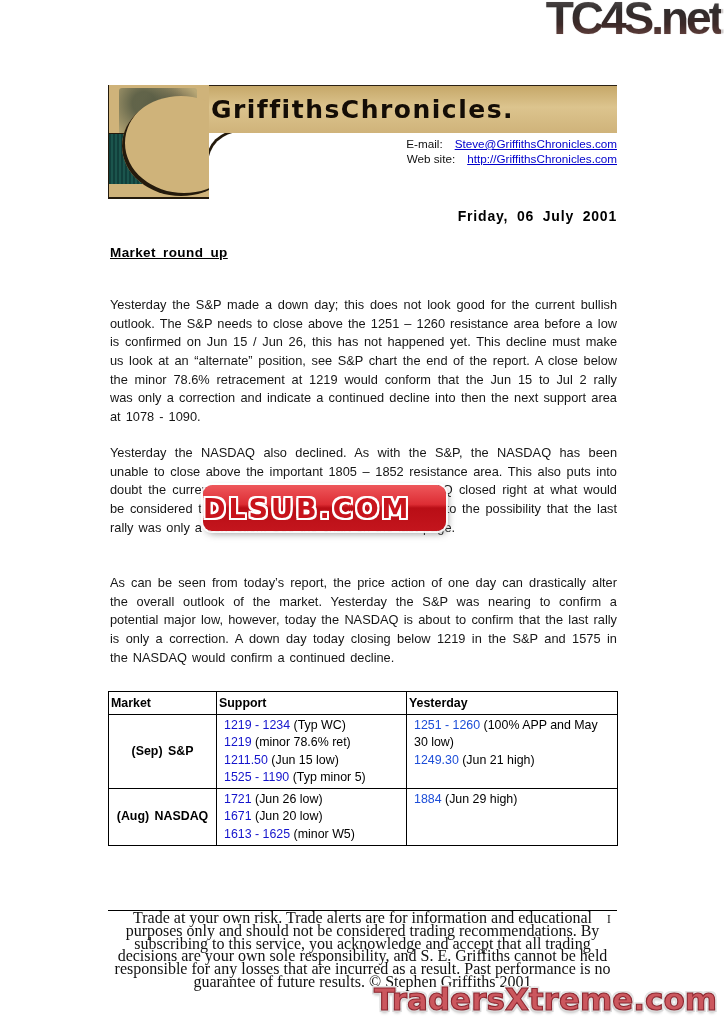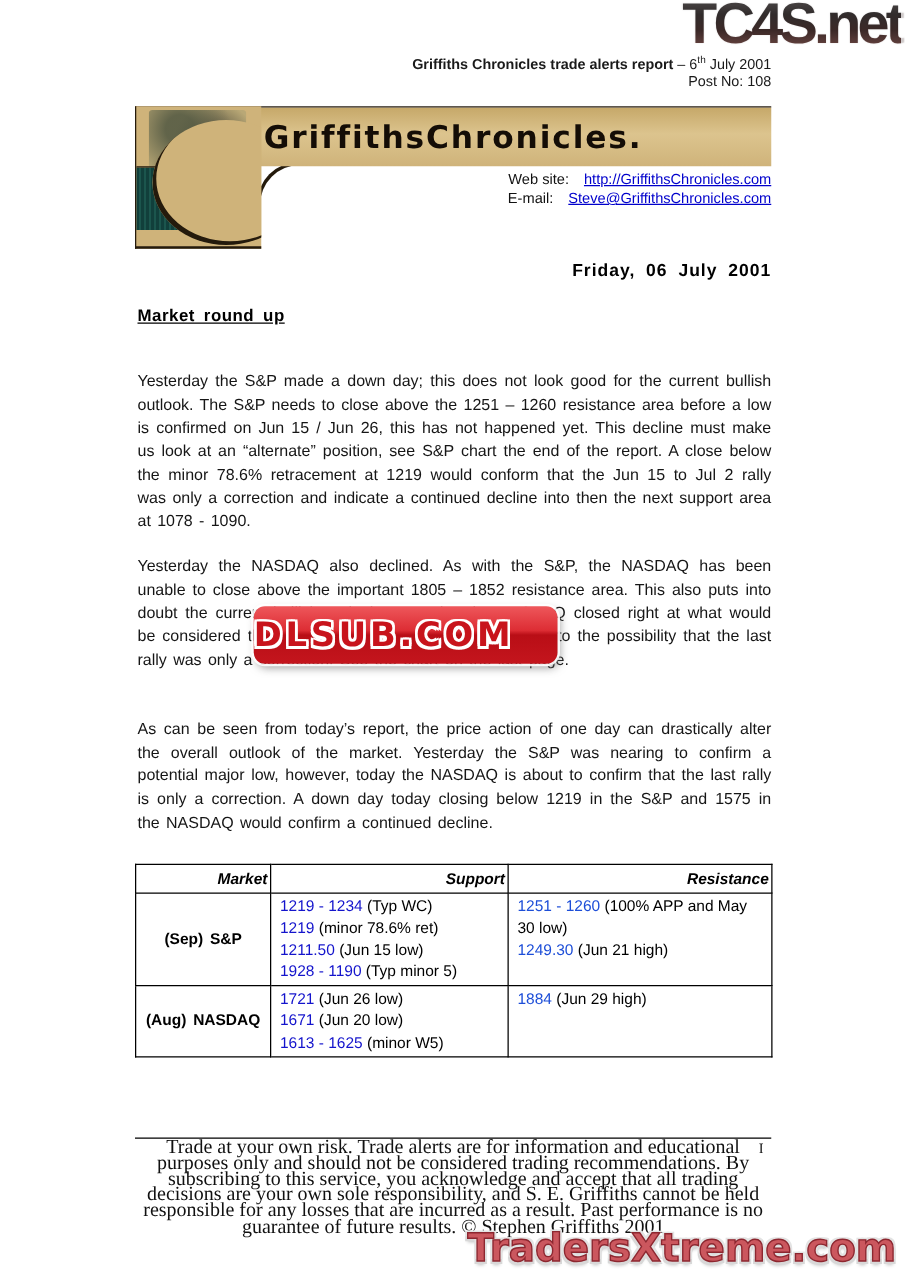--- a/index.html
+++ b/index.html
@@ -68,21 +68,21 @@
              display:flex;align-items:center;z-index:5;}
   .watermark span{font-weight:bold;font-size:27px;letter-spacing:3px;color:#c8141c;
              font-family:"DejaVu Sans",sans-serif;
              text-shadow:-2px -2px 0 #fff,2px -2px 0 #fff,-2px 2px 0 #fff,2px 2px 0 #fff,
                          -2px 0 0 #fff,2px 0 0 #fff,0 -2px 0 #fff,0 2px 0 #fff;}
 
   
   .market-table{position:absolute;top:691px;left:108px;border-collapse:collapse;table-layout:fixed;
                 font-size:12.4px;color:#000;}
   .market-table th,.market-table td{border:1px solid #000;}
-  .market-table th{font-weight:bold;text-align:right;padding:4px 2px;font-style:italic;}
+  .market-table th{font-weight:bold;text-align:left;padding:4px 2px;}
   .market-table td{padding:2px 7px;vertical-align:top;line-height:17.3px;}
   .market-table td.mkt{text-align:center;font-weight:bold;vertical-align:middle;word-spacing:2px;}
   .val-s{color:#1414cc;} .val-r{color:#1d4ed8;}
 
   
   .footer{position:absolute;top:910px;left:108px;width:509px;border-top:1px solid #000;padding-top:1px;
           font-family:"Liberation Serif",serif;font-size:16px;line-height:12.8px;text-align:center;color:#111;}
   .pageno{position:absolute;top:913px;left:607px;font-family:"Liberation Serif",serif;font-size:11.5px;color:#111;}
 
   
@@ -91,46 +91,42 @@
            -webkit-text-stroke:1.1px #8d2730;
            text-shadow:-2px -2px 0 #e3e3e3,2px -2px 0 #e3e3e3,-2px 2px 0 #d8d8d8,2px 2px 0 #d8d8d8,0 3px 3px #c2c2c2;}
 </style>
 </head>
 <body>
 
 <div class="page">
 
   <div class="tc4s">TC4S.net</div>
 
-  <div class="report-meta">
-    <div class="t1"><b>Griffiths Chronicles trade alerts report</b><span> – 6</span><sup>th</sup><span> July 2001</span></div>
-    <div class="t2">Post No: 108</div>
-  </div>
 
   <div class="banner">
     <div class="strip">
       <span class="brand">GriffithsChronicles.</span>
     </div>
     <div class="cutout"></div>
     <div class="col-left">
       <div class="photo"></div>
       <div class="teal">
         <div class="teal-curve"></div>
       </div>
     </div>
   </div>
 
   <div class="contact">
     <div class="row">
+      <span class="lbl">E-mail:</span>
+      <a href="#">Steve@GriffithsChronicles.com</a>
+    </div>
+    <div class="row">
       <span class="lbl">Web site:</span>
       <a href="#">http://GriffithsChronicles.com</a>
-    </div>
-    <div class="row">
-      <span class="lbl">E-mail:</span>
-      <a href="#">Steve@GriffithsChronicles.com</a>
     </div>
   </div>
 
   <div class="tagline">Daily trade alerts in the American stock, futures and commodity markets</div>
 
   <div class="dateline">Friday, 06 July 2001</div>
 
   <div class="heading">Market round up</div>
 
   <p class="para p1">Yesterday the S&amp;P made a down day; this does not look good for the current bullish outlook. The S&amp;P needs to close above the 1251 – 1260 resistance area before a low is confirmed on Jun 15 / Jun 26, this has not happened yet. This decline must make us look at an “alternate” position, see S&amp;P chart the end of the report. A close below the minor 78.6% retracement at 1219 would conform that the Jun 15 to Jul 2 rally was only a correction and indicate a continued decline into then the next support area at 1078 - 1090.</p>
@@ -144,29 +140,29 @@
   <table class="market-table">
     <colgroup>
         <col style="width:108px">
         <col style="width:190px">
         <col style="width:211px">
       </colgroup>
     <tbody>
         <tr>
       <th>Market</th>
       <th>Support</th>
-      <th>Resistance</th>
+      <th>Yesterday</th>
     </tr>
     <tr>
       <td class="mkt">(Sep) S&amp;P</td>
       <td>
         <div><span class="val-s">1219 - 1234</span><span> (Typ WC)</span></div>
         <div><span class="val-s">1219</span><span> (minor 78.6% ret)</span></div>
         <div><span class="val-s">1211.50</span><span> (Jun 15 low)</span></div>
-        <div><span class="val-s">1928 - 1190</span><span> (Typ minor 5)</span></div>
+        <div><span class="val-s">1525 - 1190</span><span> (Typ minor 5)</span></div>
       </td>
       <td>
         <div><span class="val-r">1251 - 1260</span><span> (100% APP and May 30 low)</span></div>
         <div><span class="val-r">1249.30</span><span> (Jun 21 high)</span></div>
       </td>
     </tr>
     <tr>
       <td class="mkt">(Aug) NASDAQ</td>
       <td>
         <div><span class="val-s">1721</span><span> (Jun 26 low)</span></div>

